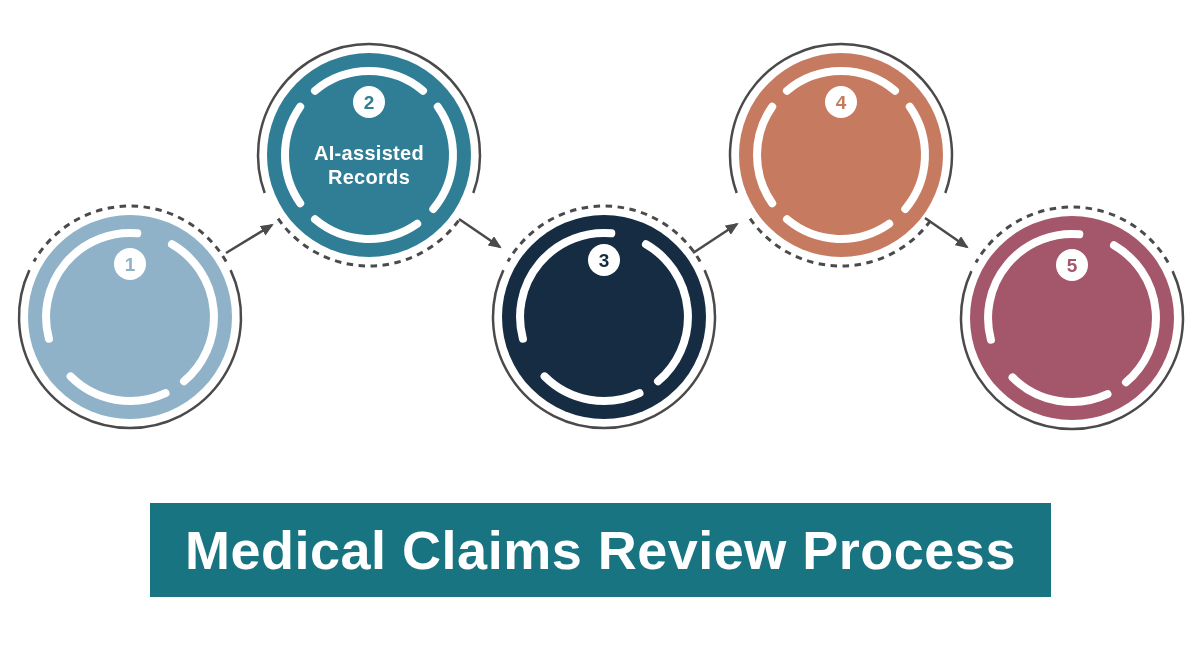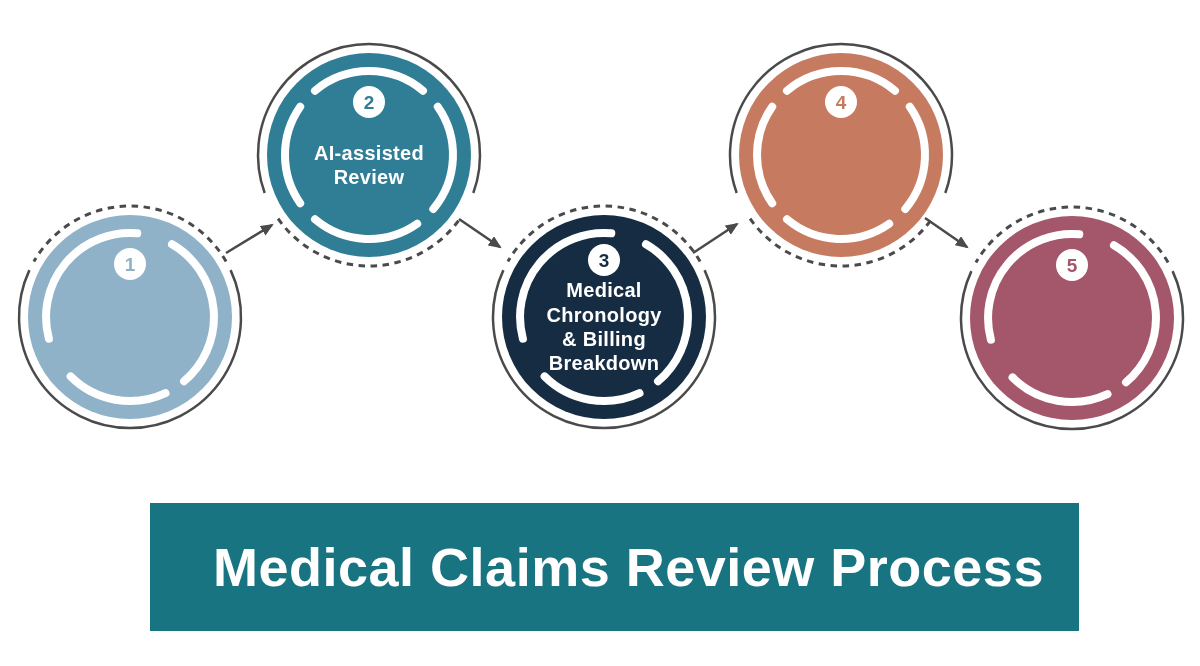--- a/index.html
+++ b/index.html
@@ -23,23 +23,23 @@
     text-align:center;color:#ffffff;
     font-weight:bold;font-size:20px;line-height:1.22;letter-spacing:.3px;
     white-space:pre-line;
   }
   .s1{left:15px;top:202px;}
   .s2{left:254px;top:40px;}
   .s3{left:489px;top:202px;}
   .s4{left:726px;top:40px;}
   .s5{left:957px;top:203px;}
   .banner{
-    position:absolute;left:150px;top:503px;width:901px;height:128px;
+    position:absolute;left:150px;top:503px;width:901px;height:94px;
     background:#187480;
-    display:flex;align-items:center;justify-content:center;padding-left:28px;
+    display:flex;align-items:center;justify-content:center;
   }
   .banner span{
     color:#ffffff;font-weight:bold;font-size:54px;letter-spacing:.5px;
     white-space:nowrap;
   }
 </style>
 </head>
 <body>
 
 <div class="canvas">
@@ -76,39 +76,35 @@
       <path class="ring-solid" d="M 219.3 153.0 A 111 111 0 1 0 10.7 153.0"></path>
       <circle cx="115" cy="115" r="102" fill="#2F7E96"></circle>
       <path class="white-arc" d="M 46.2 66.8 A 84 84 0 0 0 46.2 163.2"></path>
       <path class="white-arc" d="M 61.0 179.3 A 84 84 0 0 0 163.2 183.8"></path>
       <path class="white-arc" d="M 179.3 169.0 A 84 84 0 0 0 183.8 66.8"></path>
       <path class="white-arc" d="M 169.0 50.7 A 84 84 0 0 0 61.0 50.7"></path>
       <circle cx="115" cy="62" r="16" fill="#ffffff"></circle>
       <text class="badge-num" x="115" y="69" text-anchor="middle" fill="#2F7E96">2</text>
     </svg>
     <div class="label">AI-assisted
-Review</div>
+Records</div>
   </div>
 
   <div class="step s3">
     <svg viewBox="0 0 230 230">
       <path class="ring-dashed" d="M 211.1 59.5 A 111 111 0 0 0 18.9 59.5"></path>
       <path class="ring-solid" d="M 14.4 68.1 A 111 111 0 1 0 215.6 68.1"></path>
       <circle cx="115" cy="115" r="102" fill="#152C42"></circle>
       <path class="white-arc" d="M 122.3 31.3 A 84 84 0 0 0 33.9 136.7"></path>
       <path class="white-arc" d="M 55.6 174.4 A 84 84 0 0 0 150.5 191.1"></path>
       <path class="white-arc" d="M 169.0 179.3 A 84 84 0 0 0 157.0 42.3"></path>
 
       <circle cx="115" cy="58" r="16" fill="#ffffff"></circle>
       <text class="badge-num" x="115" y="65" text-anchor="middle" fill="#152C42">3</text>
     </svg>
-    <div class="label">Medical
-Chronology
-&amp; Billing
-Breakdown</div>
   </div>
 
   <div class="step s4">
     <svg viewBox="0 0 230 230">
       <path class="ring-dashed" d="M 24.1 178.7 A 111 111 0 0 0 205.9 178.7"></path>
       <path class="ring-solid" d="M 219.3 153.0 A 111 111 0 1 0 10.7 153.0"></path>
       <circle cx="115" cy="115" r="102" fill="#C67B60"></circle>
       <path class="white-arc" d="M 46.2 66.8 A 84 84 0 0 0 46.2 163.2"></path>
       <path class="white-arc" d="M 61.0 179.3 A 84 84 0 0 0 163.2 183.8"></path>
       <path class="white-arc" d="M 179.3 169.0 A 84 84 0 0 0 183.8 66.8"></path>

